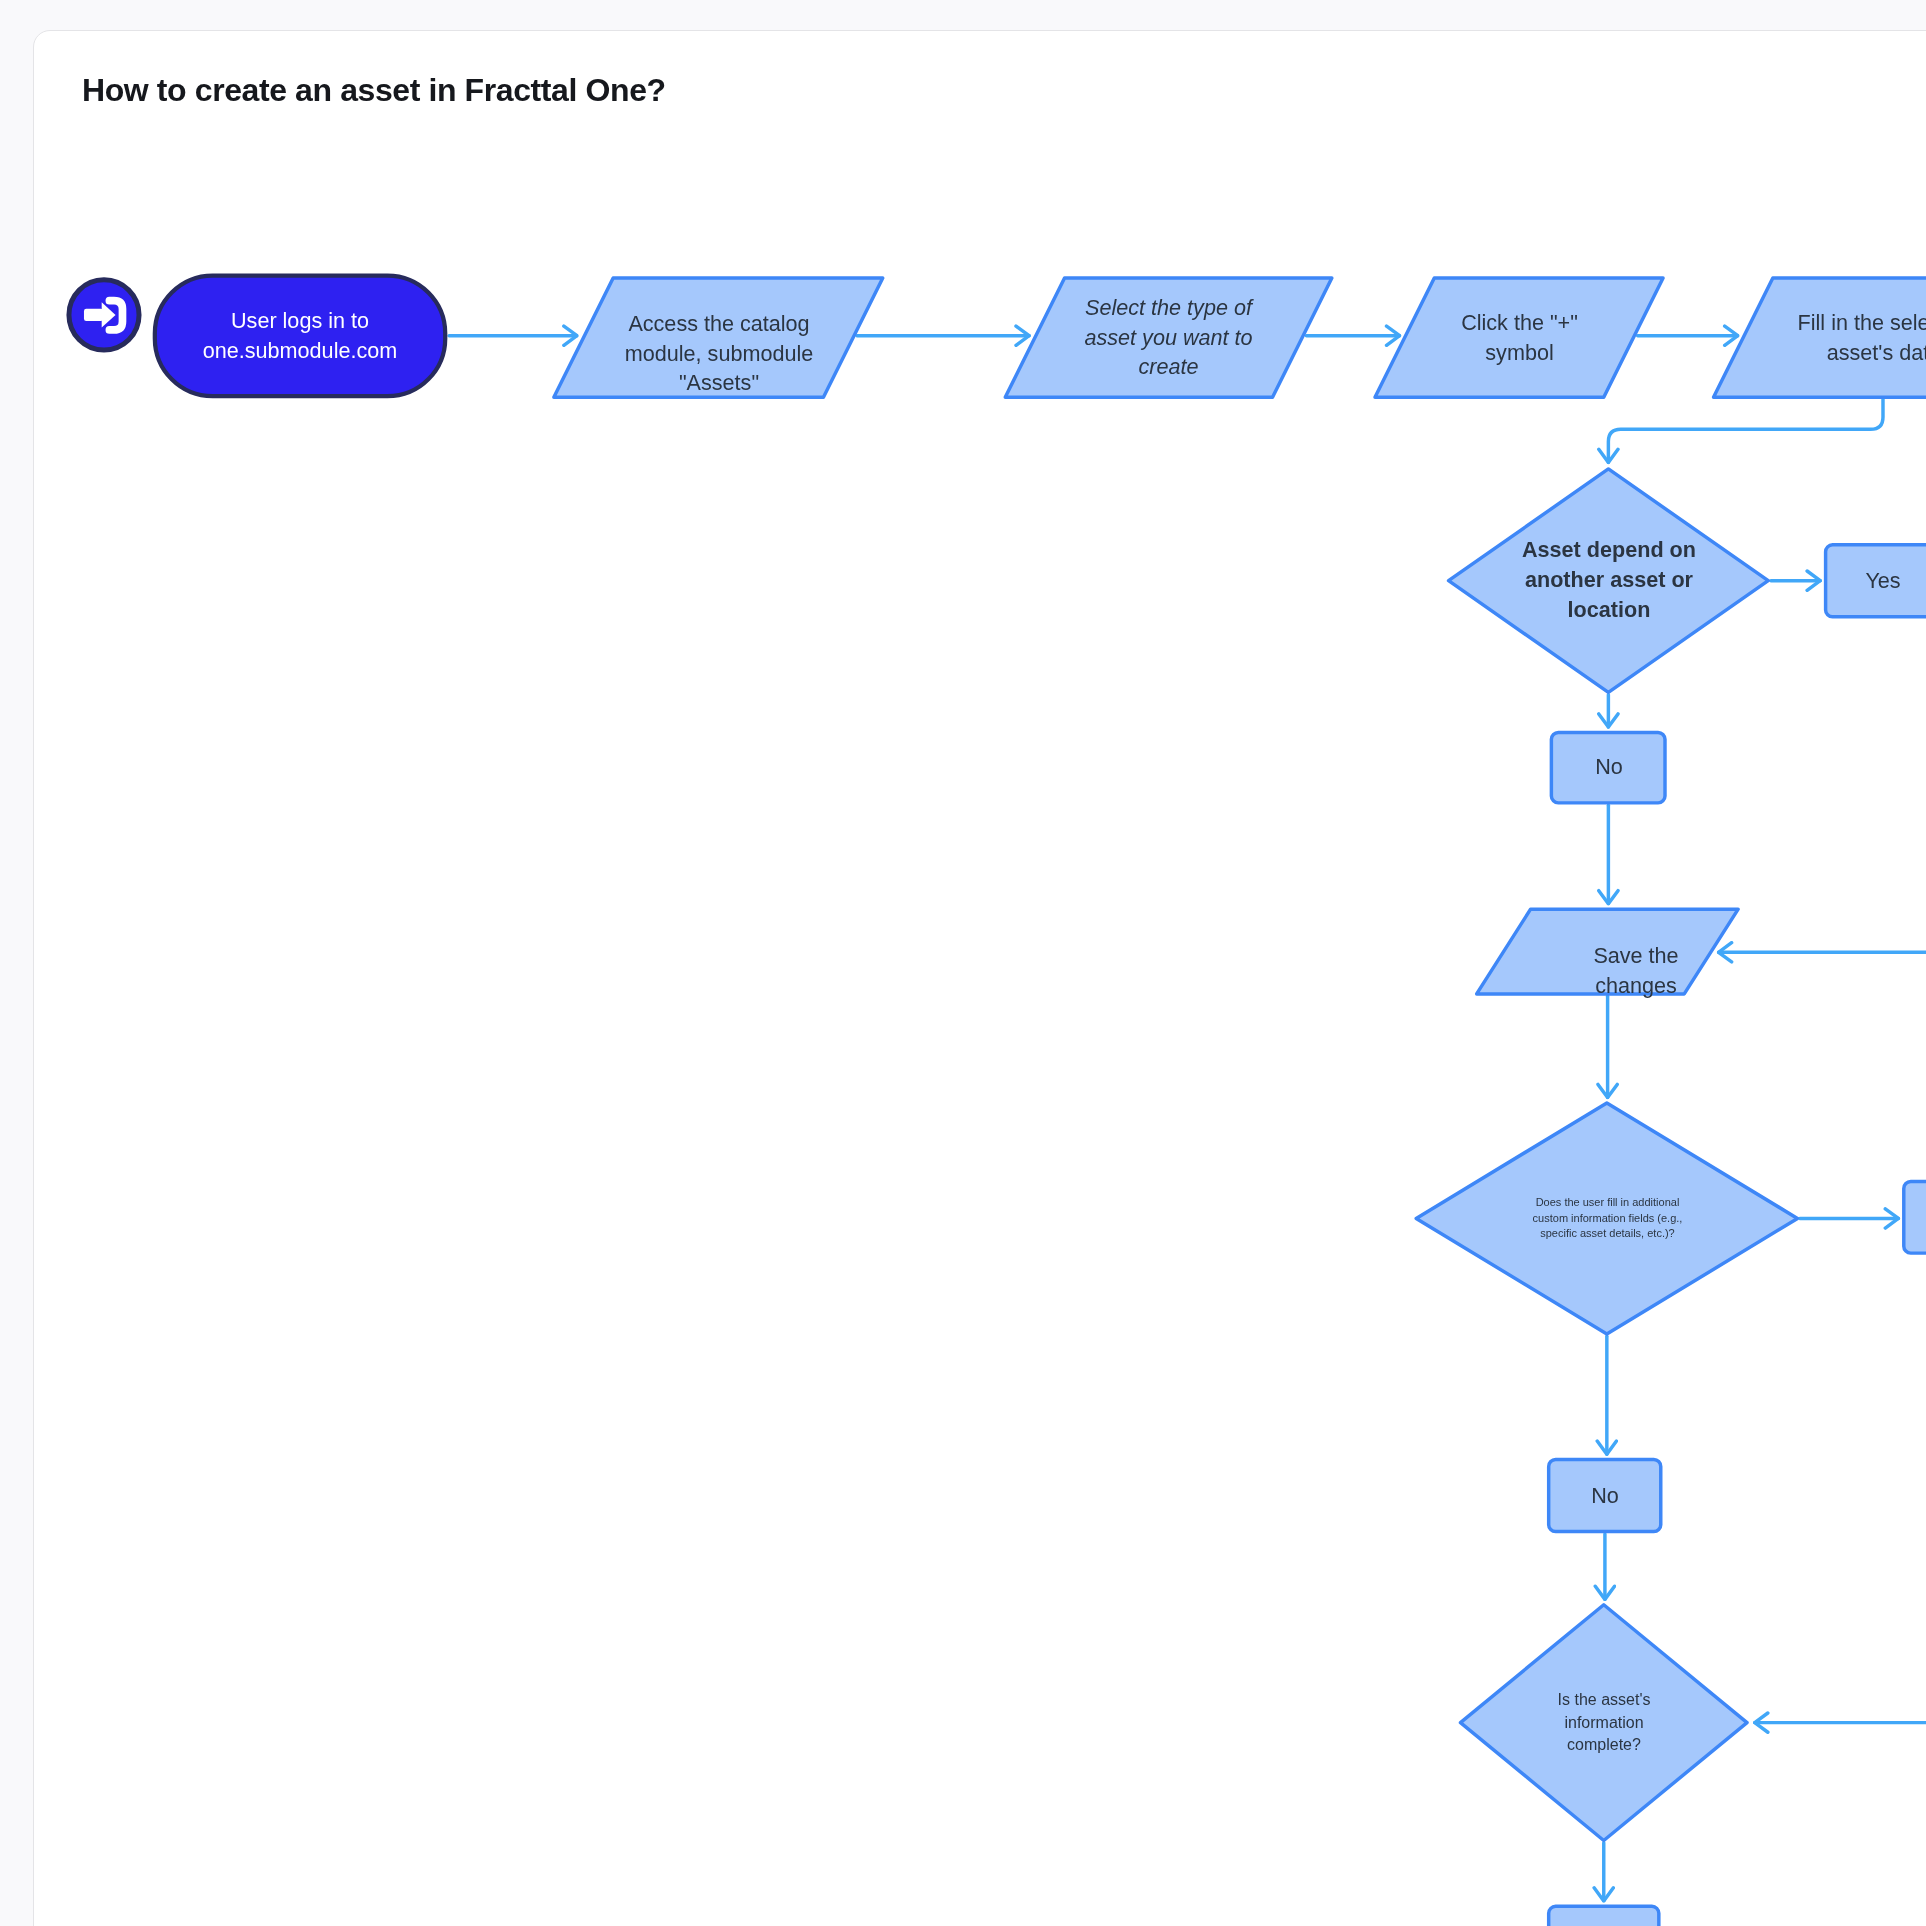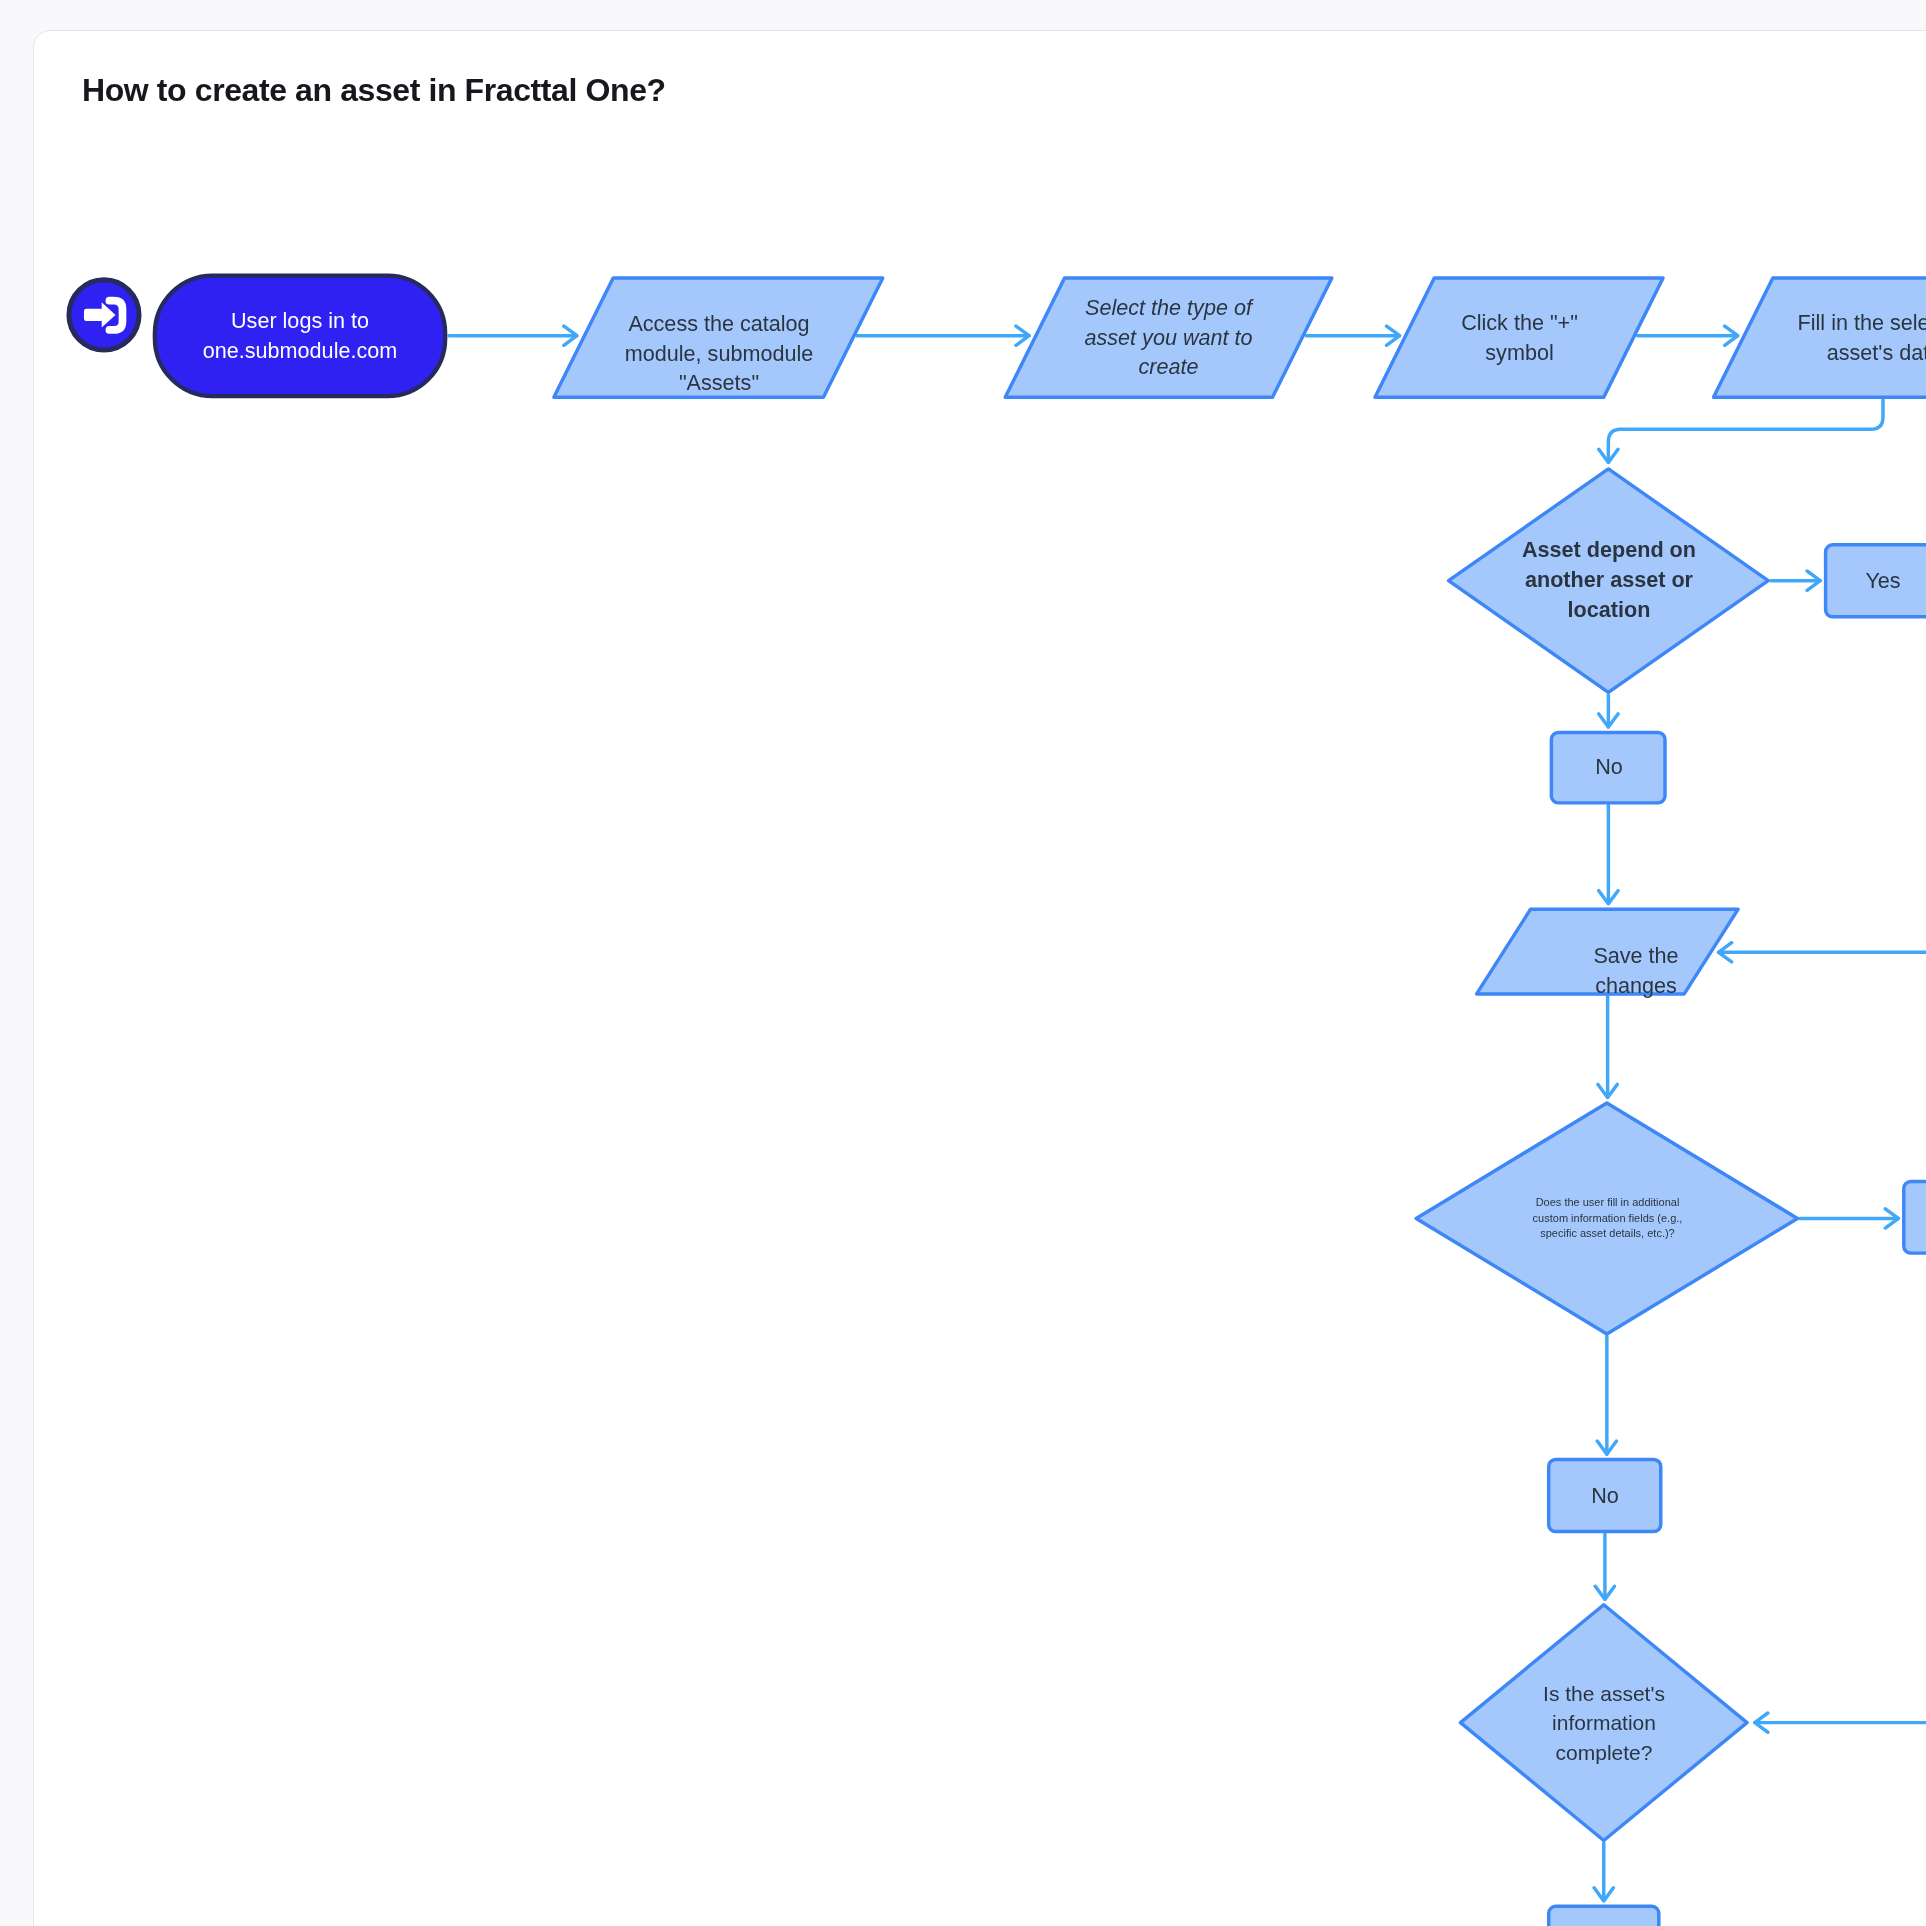--- a/index.html
+++ b/index.html
@@ -20,21 +20,21 @@
     position:absolute;left:82px;top:72px;width:1156px;
     font-size:32px;font-weight:600;letter-spacing:-0.4px;color:var(--title);
   }
   svg.canvas{position:absolute;left:0;top:0;width:2391px;height:2232px;}
   .lbl{
     position:absolute;display:flex;align-items:center;justify-content:center;text-align:center;
     font-size:21.6px;line-height:1.38;color:var(--ink);white-space:pre-line;
   }
   .lbl.white{color:#FFFFFF;}
   .lbl.small{font-size:11px;line-height:1.42;}
-  .lbl.mid{font-size:21px;line-height:1.4;}
+  .lbl.mid{font-size:16px;line-height:1.4;}
   .shape{fill:var(--node-fill);stroke:var(--node-stroke);stroke-width:9;stroke-linejoin:round;}
   .flow{fill:none;stroke:var(--arrow);stroke-width:9;stroke-linecap:round;stroke-linejoin:round;}
 </style>
 </head>
 <body>
 
 <div class="card"></div>
 
 <div class="page-title">How to create an asset in Fracttal One?</div>
 

